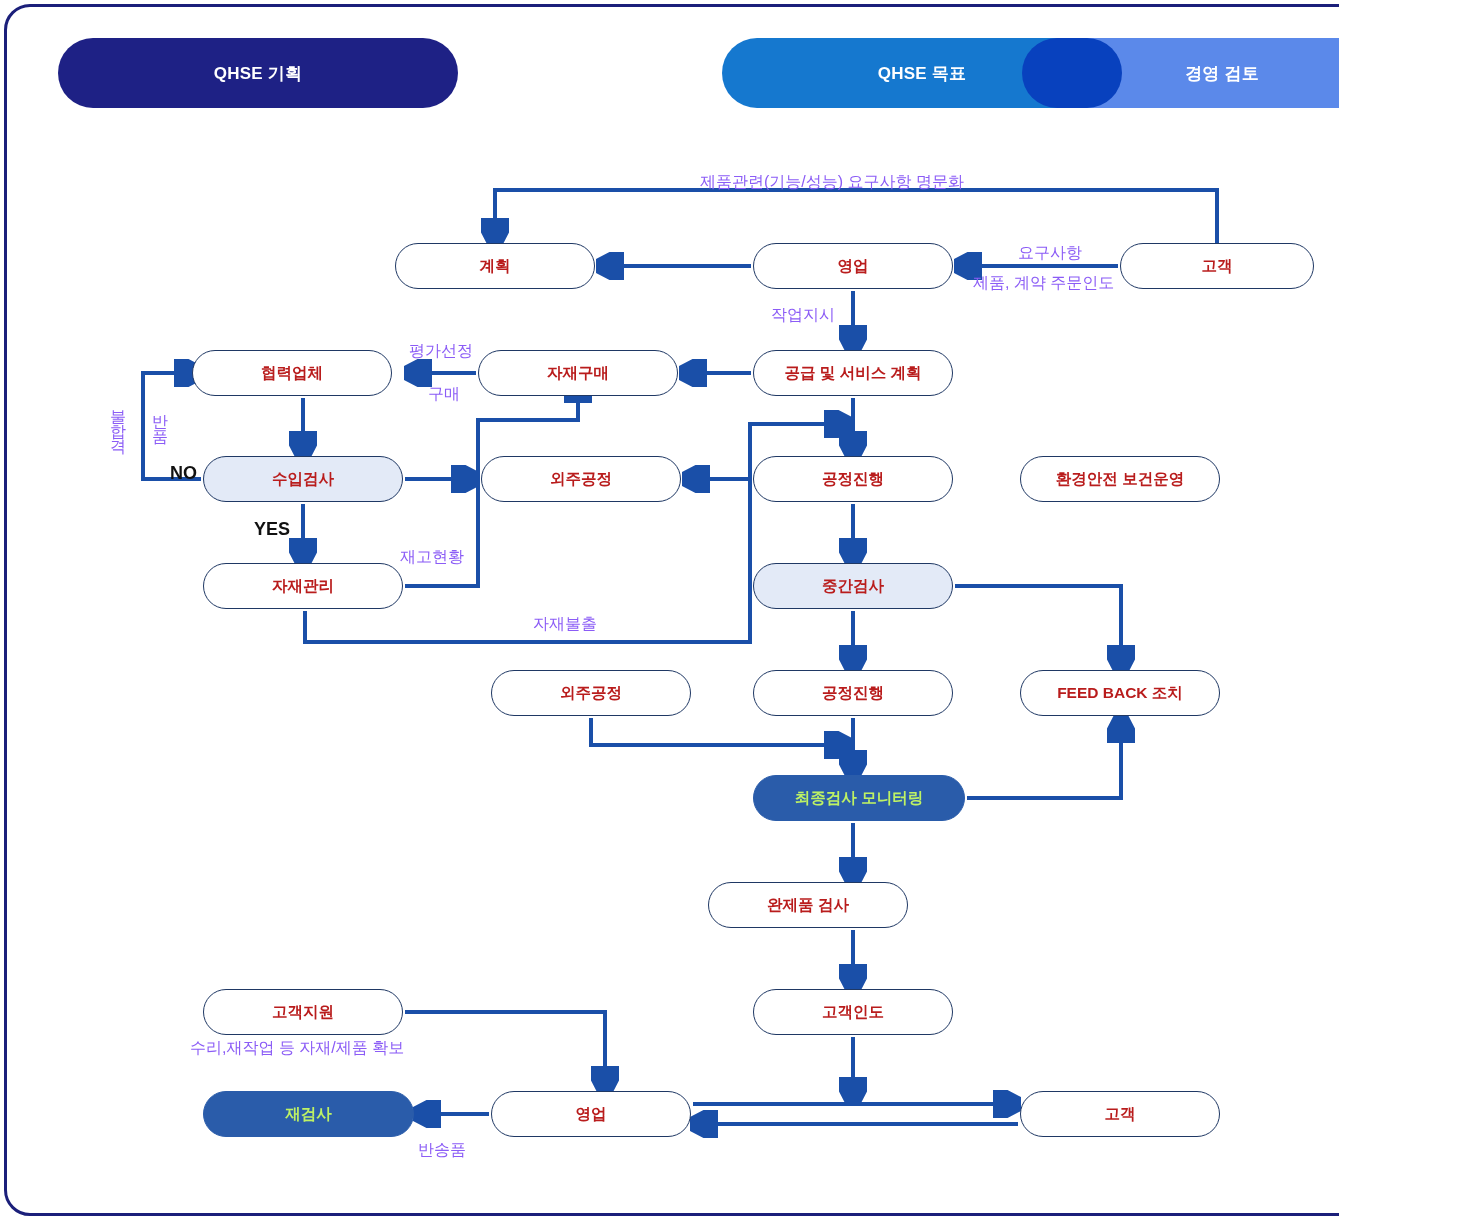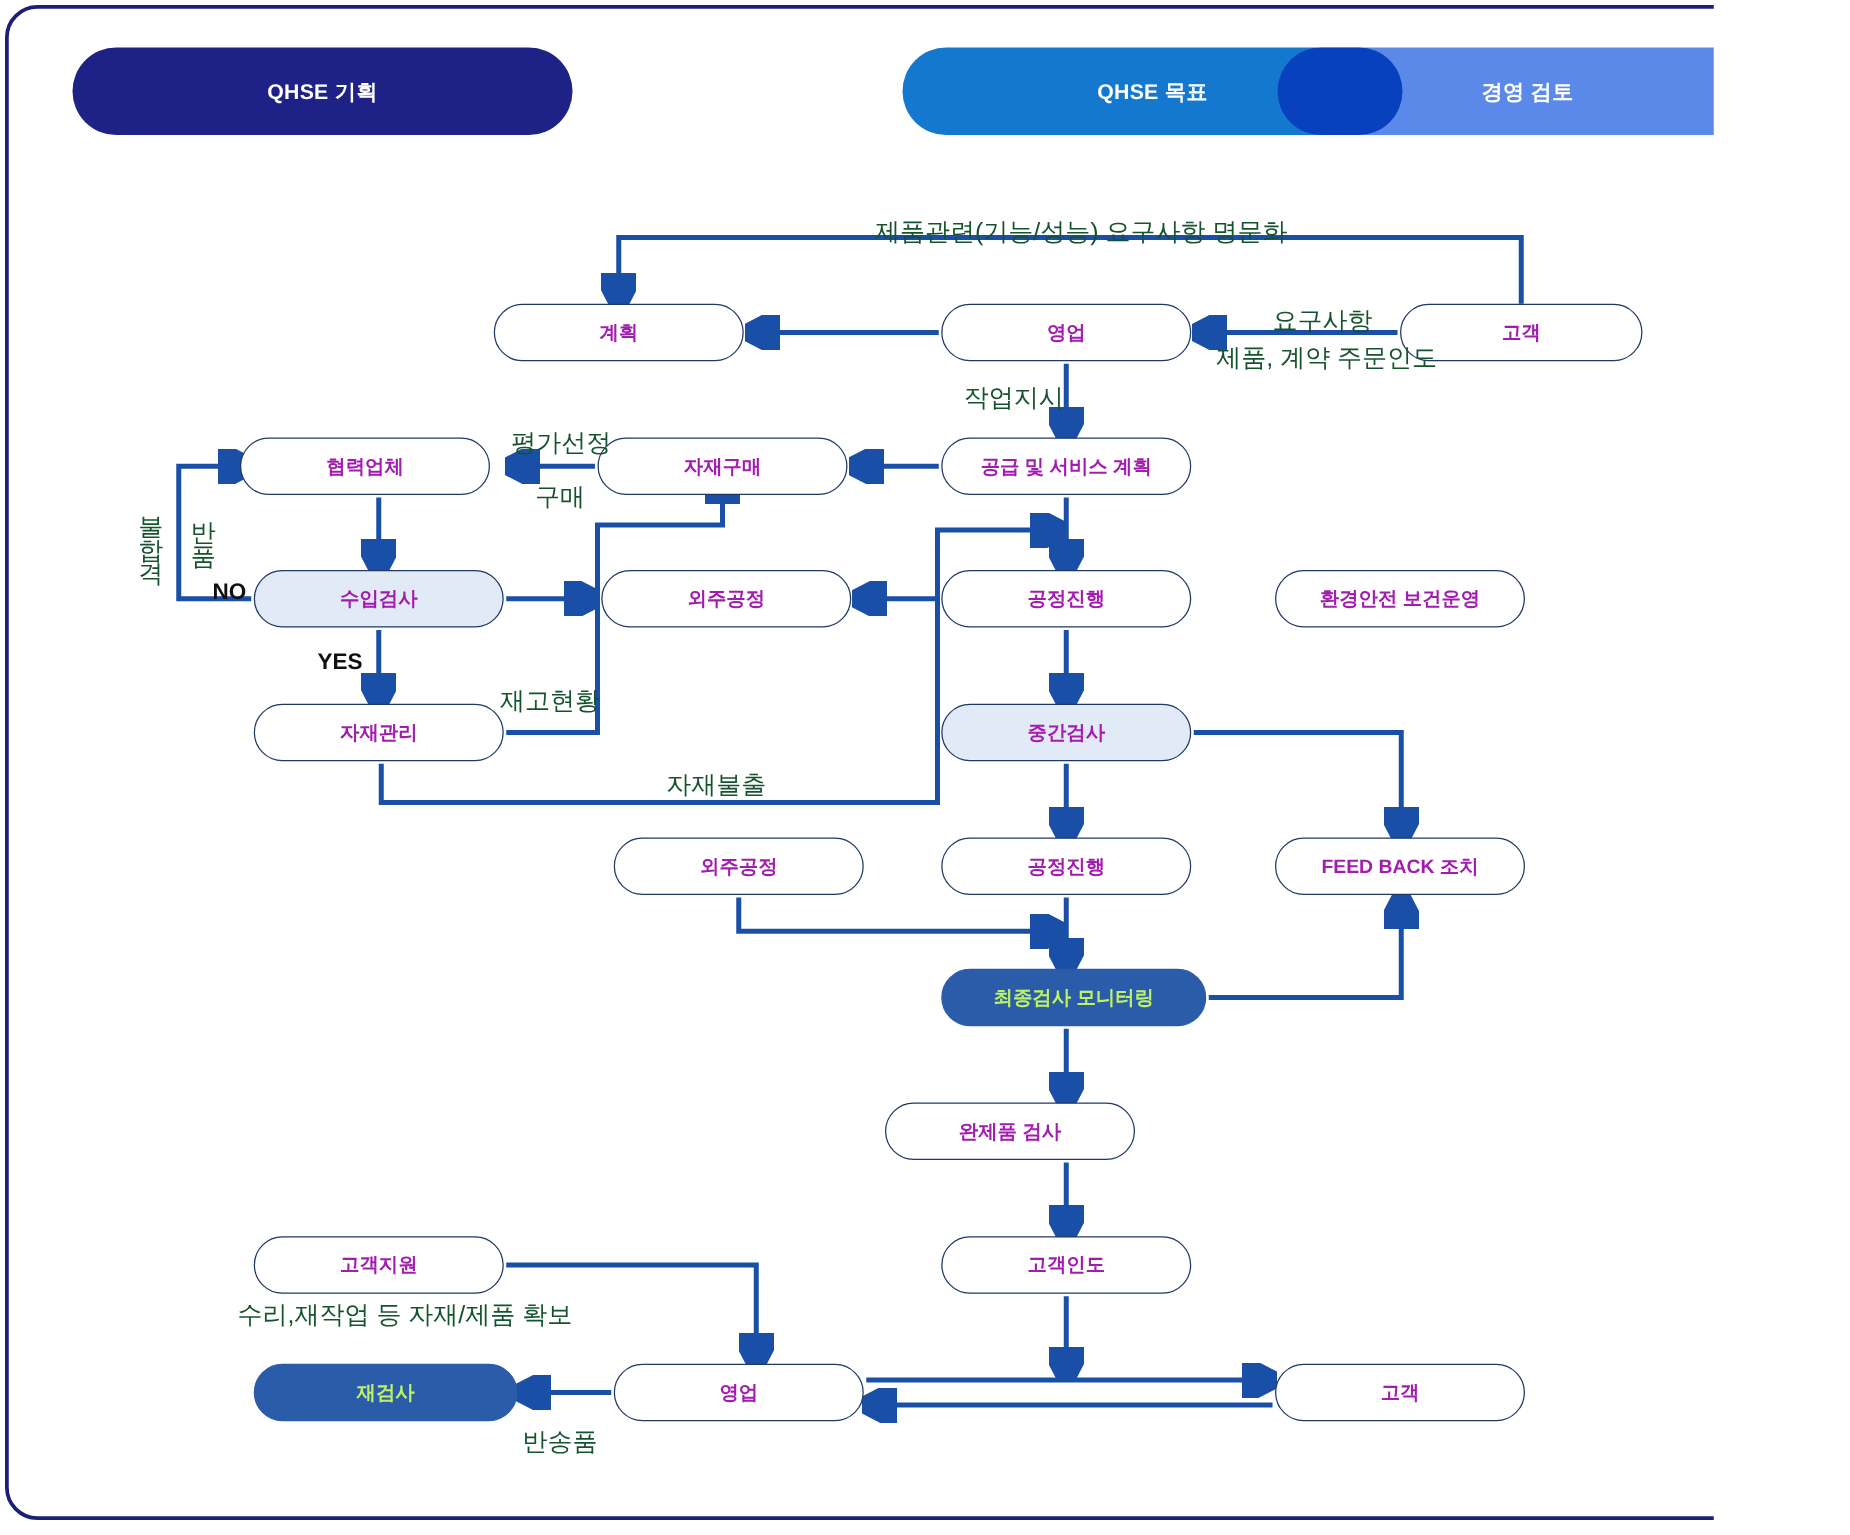--- a/index.html
+++ b/index.html
@@ -1,38 +1,38 @@
 <!DOCTYPE html>
 <html><head>
 <meta charset="utf-8">
 <style>
   html,body{margin:0;padding:0;background:#ffffff;}
   body{font-family:"Liberation Sans","DejaVu Sans",sans-serif;}
-  #page{position:relative;width:1339px;height:1228px;overflow:hidden;background:#ffffff;padding-left:32px;}
+  #page{position:relative;width:1339px;height:1228px;overflow:hidden;background:#ffffff;}
   #frame{position:absolute;left:4px;top:4px;width:1464px;height:1212px;
          border:3px solid #1b1f7a;border-radius:26px;box-sizing:border-box;pointer-events:none;}
 
   
   #header{position:absolute;left:58px;top:38px;width:1364px;height:70px;}
   .pill{position:absolute;top:0;height:70px;border-radius:35px;
         display:flex;align-items:center;justify-content:center;
         color:#ffffff;font-weight:bold;font-size:17px;letter-spacing:.2px;
         mix-blend-mode:multiply;}
   .pill span{display:block;}
 
   
   .node{position:absolute;box-sizing:border-box;
         border:1.6px solid #1f3864;border-radius:24px;background:#ffffff;
         display:flex;align-items:center;justify-content:center;
-        color:#a21caf;font-size:15.5px;font-weight:bold;white-space:nowrap;}
+        color:#b91c1c;font-size:15.5px;font-weight:bold;white-space:nowrap;}
   .node.tint{background:#e3eaf7;border-color:#1f3864;}
   .node.solid{background:#2a5caa;border-color:#2a5caa;color:#bef264;text-align:center;}
 
   
-  .lbl{position:absolute;font-size:20px;color:#14532d;white-space:nowrap;}
+  .lbl{position:absolute;font-size:16px;color:#8b5cf6;white-space:nowrap;}
   .lbl.bold{font-weight:bold;color:#111111;font-size:18px;}
   .lbl.vert{writing-mode:vertical-rl;text-orientation:upright;letter-spacing:-1px;line-height:1;}
 
   svg#wires{position:absolute;left:0;top:0;width:1480px;height:1228px;pointer-events:none;}
   svg#wires path, svg#wires line{fill:none;stroke:#1a4fa8;stroke-width:4;}
 </style>
 </head>
 <body>
 
 <div id="page">

